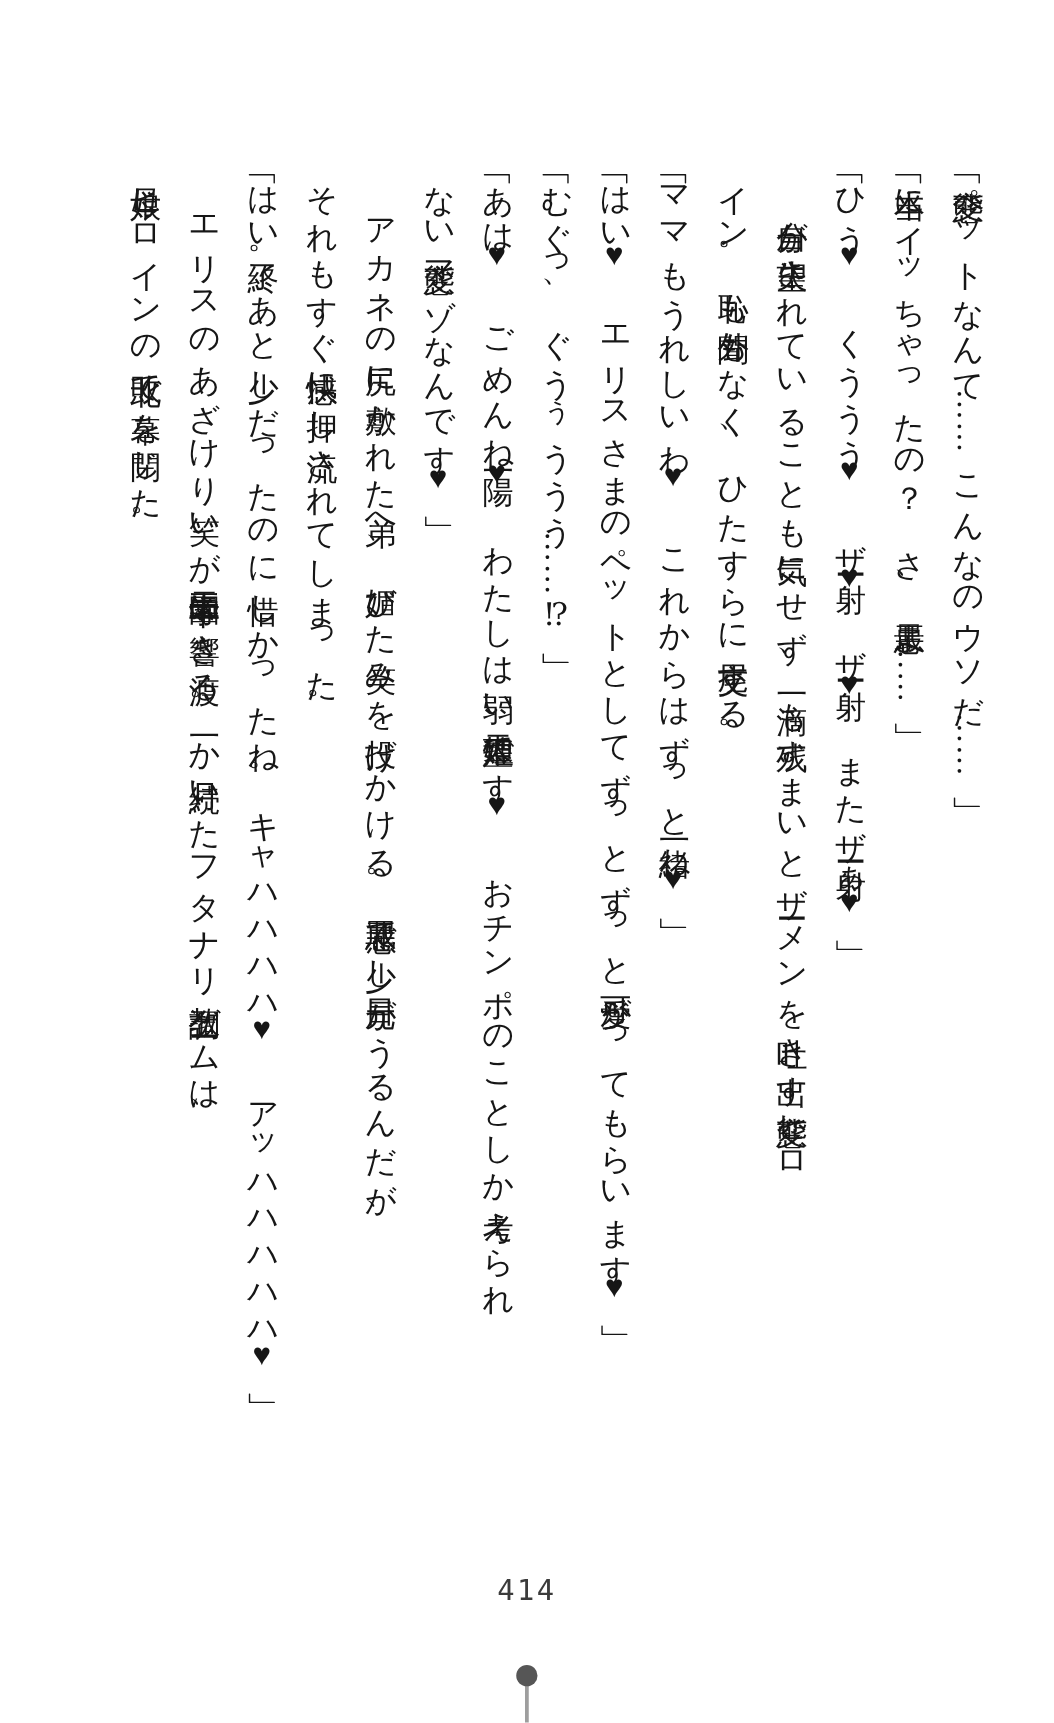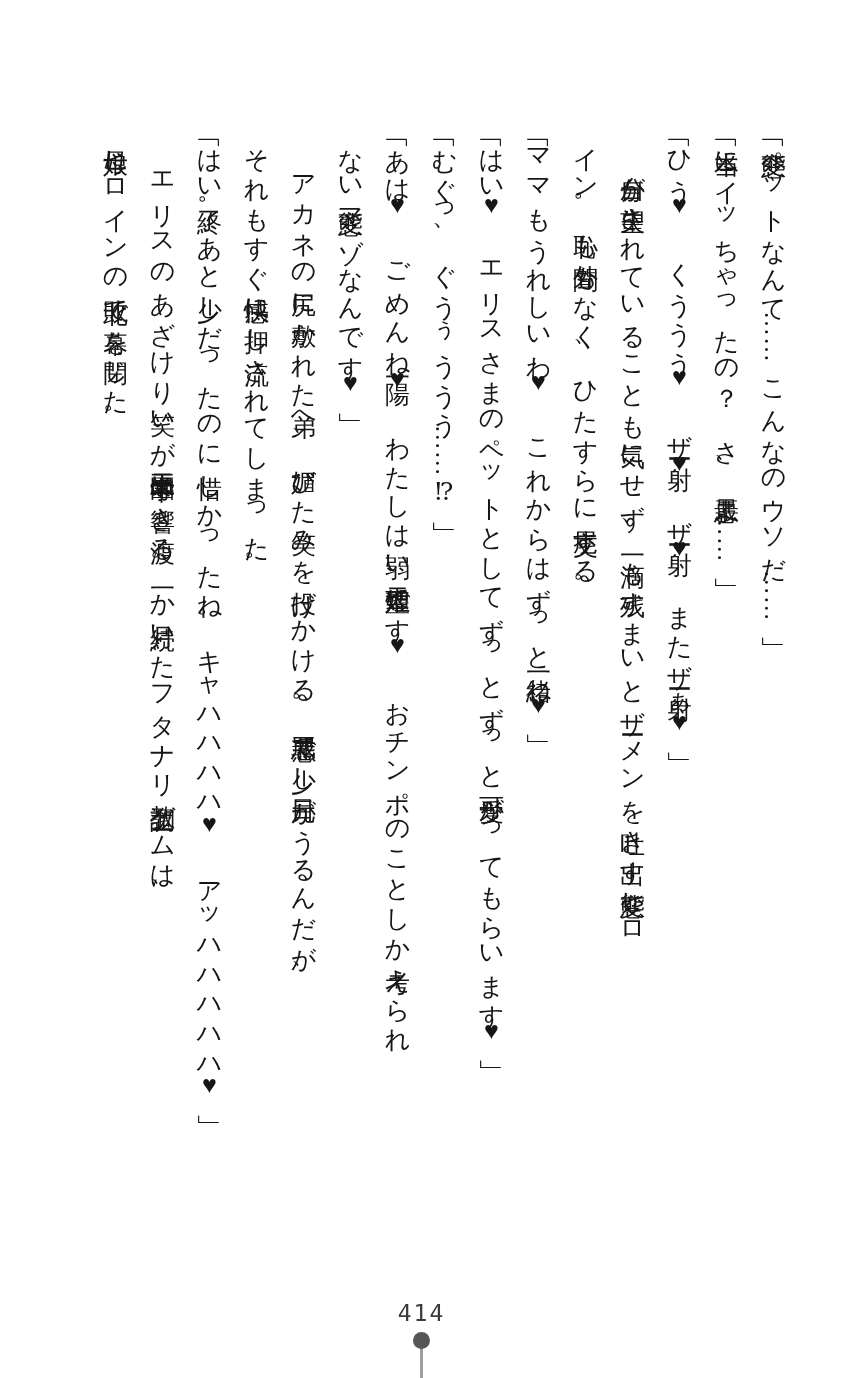--- a/index.html
+++ b/index.html
@@ -27,21 +27,21 @@
     color: #161616;
   }
   .tcol {
     display: block;
     line-height: 47px;
     white-space: nowrap;
     margin: 0;
   }
   .page-number {
     position: absolute;
-    top: 1300px;
+    top: 1260px;
     left: 0;
     width: 843px;
     text-align: center;
     font-family: "DejaVu Sans Mono", "Liberation Mono", monospace;
     font-size: 23px;
     letter-spacing: 2px;
     color: #3b3b3b;
   }
   .page-marker {
     position: absolute;

